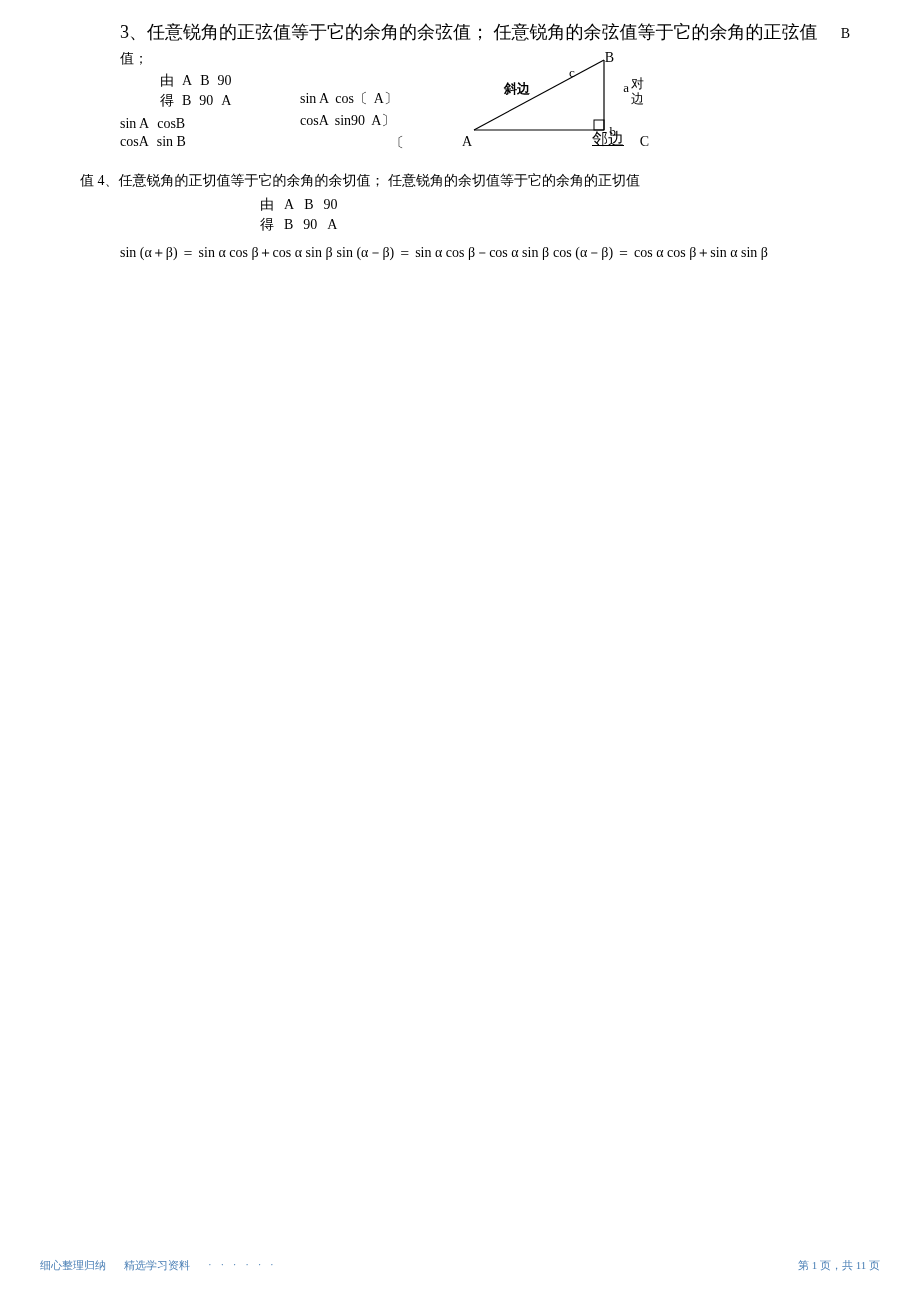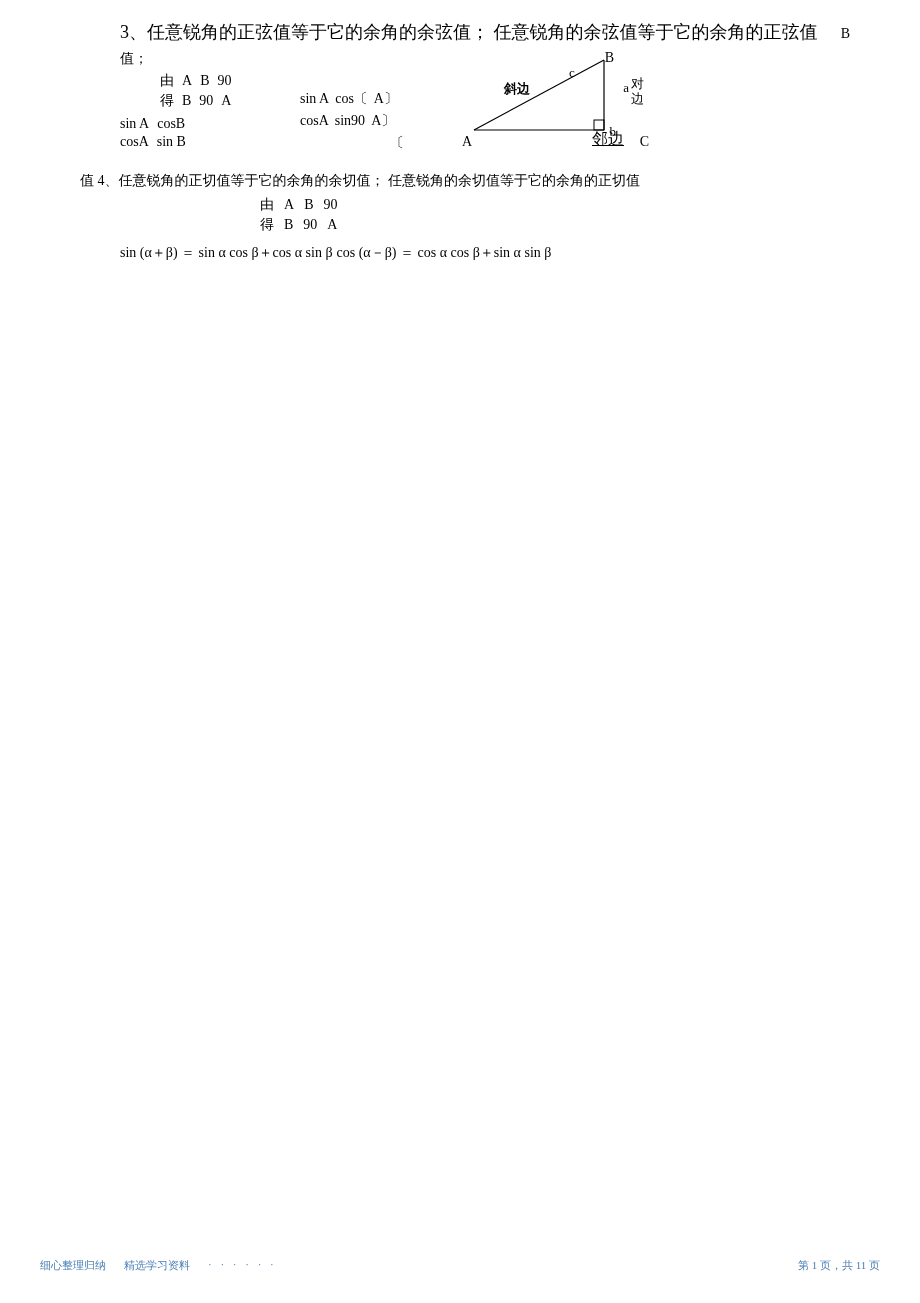--- a/index.html
+++ b/index.html
@@ -139,20 +139,23 @@
       <span>B</span>
       <span>90</span>
       <span>A</span>
     </div>
   </div>
 
   <div style="margin-top:10px; margin-left:60px; display:flex; flex-direction:row; gap:4px;">
     <div style="display:flex; align-items:baseline; font-size:14px;">
       <span>sin  (α＋β) ＝ sin α cos β＋cos α sin β</span>
     </div>
+    <div style="display:flex; align-items:baseline; font-size:14px;">
+      <span>sin  (α－β) ＝ sin α cos β－cos α sin β</span>
+    </div>
     <div style="display:flex; align-items:center; font-size:14px;">
       <span>cos  (α－β) ＝ cos α cos β＋sin α sin β</span>
     </div>
   </div>
 
   <div class="footer">
     <div class="footer-left">
       <span>细心整理归纳</span>
       <span>精选学习资料</span>
       <span style="letter-spacing:3px;">· · · · · ·</span>

